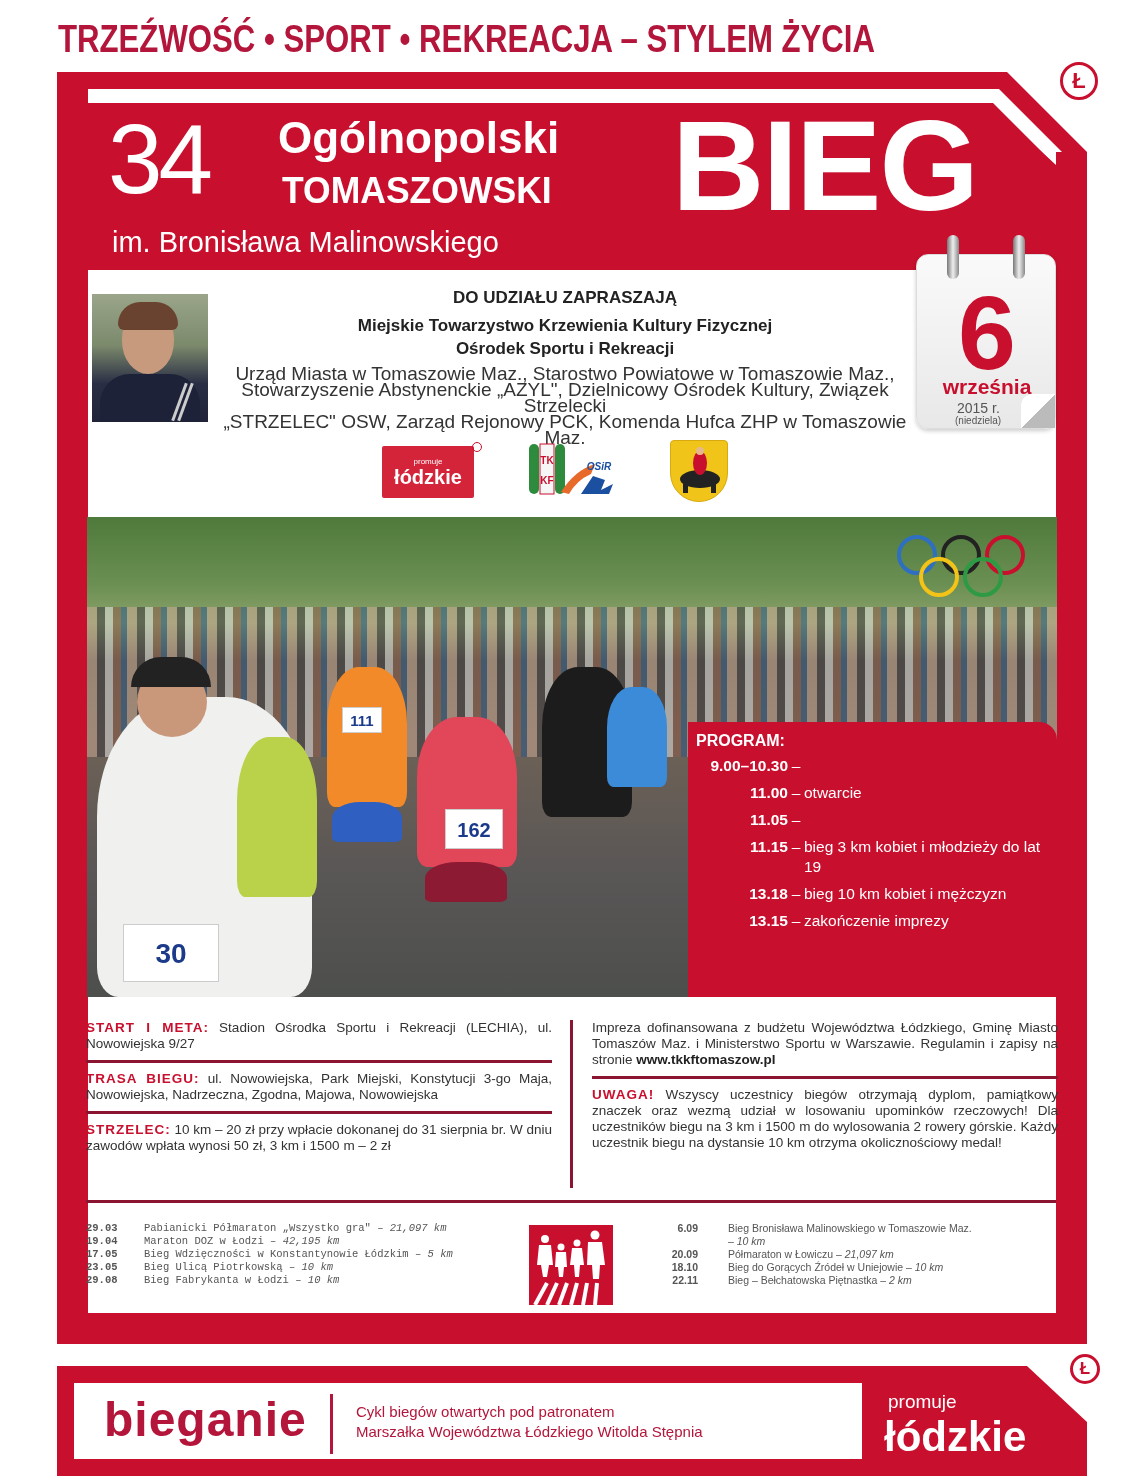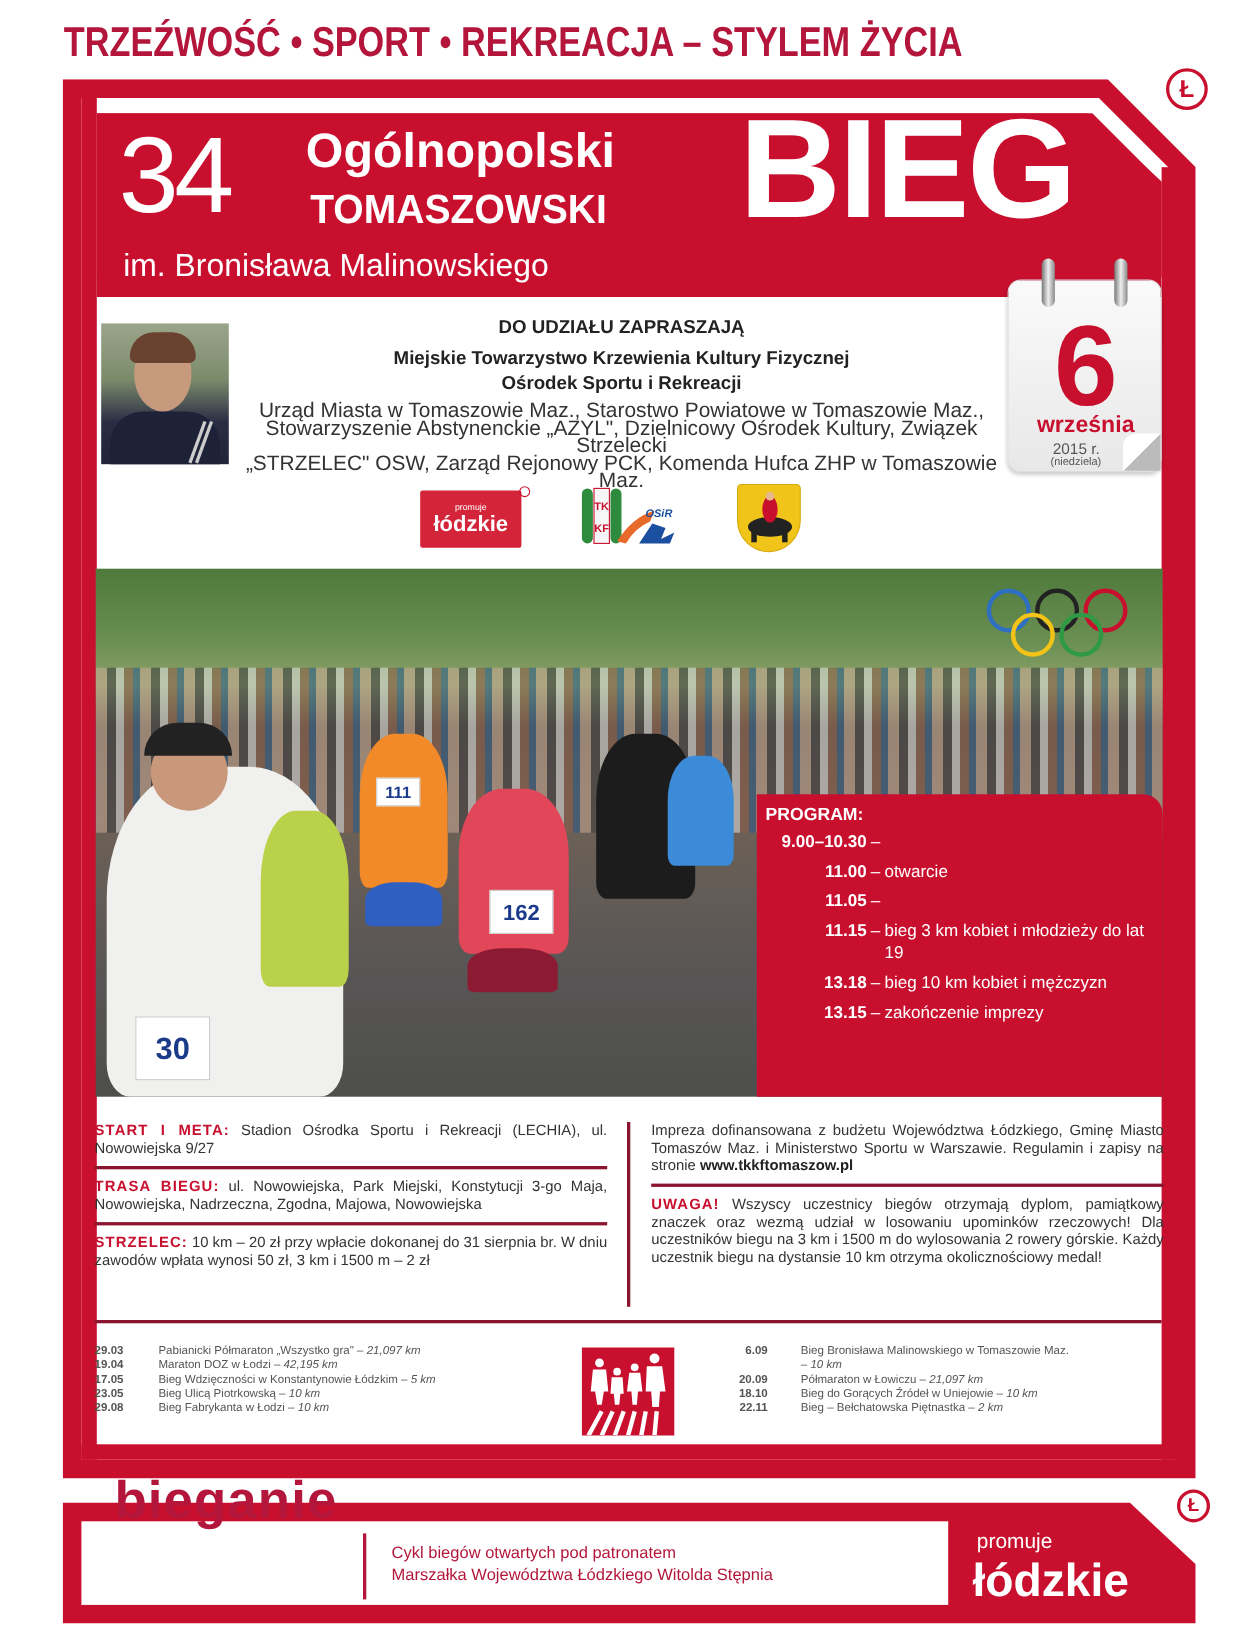--- a/index.html
+++ b/index.html
@@ -26,21 +26,21 @@
     position: absolute; left: 278px; top: 116px; font-size: 44px; font-weight: bold; color: #fff; line-height: 1;
   }
   .title-l2 {
     position: absolute; left: 282px; top: 172px; font-size: 37px; font-weight: bold; color: #fff; line-height: 1;
     transform: scaleX(0.96); transform-origin: left center;
   }
   .title-sub {
     position: absolute; left: 112px; top: 228px; font-size: 29px; color: #fff; line-height: 1;
   }
   .bieg {
-    position: absolute; left: 672px; top: 90px; font-size: 128px; font-weight: bold; color: #fff; line-height: 1;
+    position: absolute; left: 672px; top: 102px; font-size: 128px; font-weight: bold; color: #fff; line-height: 1;
     letter-spacing: -2px;
   }
   .trademark-circle {
     position: absolute; width: 38px; height: 38px; border: 3px solid #c8102e; border-radius: 50%;
     color: #c8102e; font-weight: bold; font-size: 22px; text-align: center; line-height: 32px; background: #fff;
   }
 
   
   .calendar {
     position: absolute; left: 916px; top: 254px; width: 140px; height: 175px;
@@ -143,30 +143,30 @@
   .info-sec { padding: 0 0 8px 0; }
   .info-rule { height: 3px; background: #8b1530; margin: 0 0 8px 0; }
   .vsep { position: absolute; left: 570px; top: 1020px; width: 3px; height: 168px; background: #8b1530; }
   .hsep-bottom { position: absolute; left: 86px; top: 1200px; width: 970px; height: 3px; background: #8b1530; }
 
   .cal-list { position: absolute; top: 1222px; font-size: 10.5px; line-height: 13px; color: #555; }
   .cal-list .row { display: flex; }
   .cal-list .d { width: 58px; font-weight: bold; color: #555; flex-shrink: 0; }
   .cal-list .r .d { text-align: right; padding-right: 30px; width: 88px; }
   .cal-list em { font-style: italic; }
-  .cal-left { left: 86px; width: 400px; }
+  .cal-left { left: 86px; width: 400px; font-family: Liberation Mono, monospace; }
   .cal-right { left: 610px; width: 440px; }
   .family-logo { position: absolute; left: 529px; top: 1225px; width: 84px; height: 80px; background: #c8102e; overflow: hidden; }
 
   .banner {
     position: absolute; left: 57px; top: 1366px; width: 1030px; height: 110px;
   }
   .banner svg { position: absolute; left: 0; top: 0; }
   .bieganie {
-    position: absolute; left: 104px; top: 1341px; font-size: 48px; font-weight: bold; color: #b3163a; line-height: 1;
+    position: absolute; left: 104px; top: 1396px; font-size: 48px; font-weight: bold; color: #b3163a; line-height: 1;
     letter-spacing: 1px;
   }
   .banner-sep { position: absolute; left: 330px; top: 1394px; width: 3px; height: 60px; background: #b3163a; }
   .banner-text { position: absolute; left: 356px; top: 1402px; font-size: 15px; line-height: 20px; color: #b3163a; }
   .promuje { position: absolute; left: 888px; top: 1392px; font-size: 19px; color: #fff; line-height: 1; }
   .lodzkie-big { position: absolute; left: 884px; top: 1416px; font-size: 42px; font-weight: bold; color: #fff; line-height: 1; }
 </style>
 </head>
 <body>
 
@@ -272,21 +272,21 @@
   <div class="runner" style="left:44px;top:140px;width:80px;height:30px;border-radius:30px 30px 0 0;background:#222;"></div>
   <div class="runner" style="left:150px;top:220px;width:80px;height:160px;background:#b9d24a;"></div>
   <div class="runner" style="left:240px;top:150px;width:80px;height:140px;background:#f28a2a;"></div>
   <div class="runner" style="left:245px;top:285px;width:70px;height:40px;background:#2f5fc1;"></div>
   <div class="runner" style="left:330px;top:200px;width:100px;height:150px;background:#e24759;"></div>
   <div class="runner" style="left:338px;top:345px;width:82px;height:40px;background:#8b1a32;"></div>
   <div class="runner" style="left:455px;top:150px;width:90px;height:150px;background:#1c1c1c;"></div>
   <div class="runner" style="left:520px;top:170px;width:60px;height:100px;background:#3b8bd8;"></div>
   <div class="bib" style="left:255px;top:178px;width:40px;height:26px;font-size:15px;line-height:26px;">111</div>
   <div class="bib" style="left:358px;top:280px;width:58px;height:40px;font-size:20px;line-height:40px;">162</div>
-  <div class="bib" style="left:36px;top:395px;width:68px;height:58px;font-size:28px;line-height:58px;">30</div>
+  <div class="bib" style="left:36px;top:395px;width:96px;height:58px;font-size:28px;line-height:58px;">30</div>
 </div>
 
 <div class="program">
   <div class="ph">PROGRAM:</div>
   <div class="prog-row" style="margin-left:-12px">
     <span class="prog-time" style="width:104px">9.00–10.30</span>
     <span class="prog-dash">–</span>
   </div>
   <div class="prog-row">
     <span class="prog-time" style="width:92px">11.00</span>

